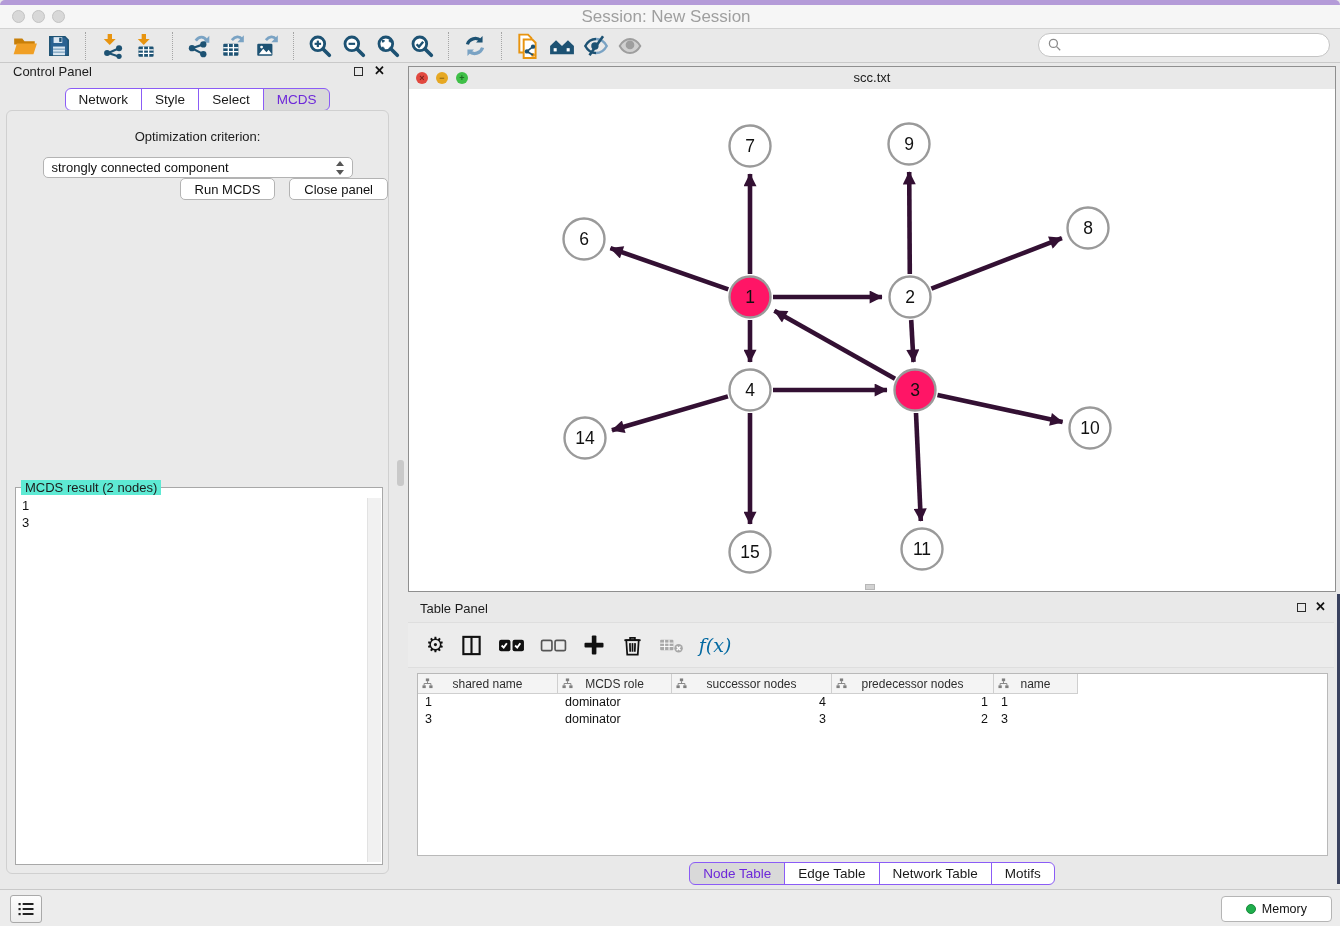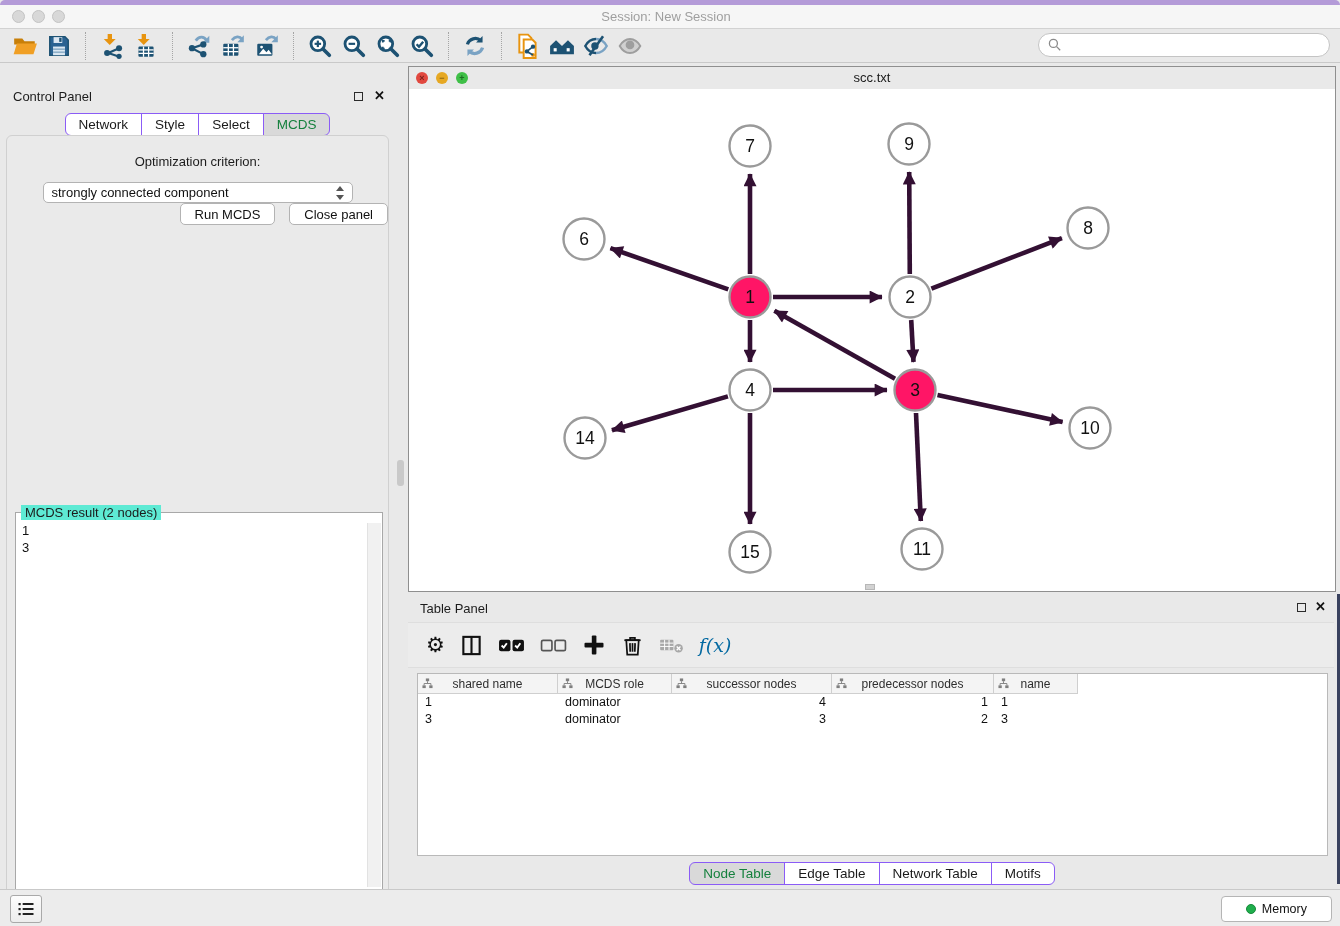--- a/index.html
+++ b/index.html
@@ -5,37 +5,37 @@
   html,body{margin:0;padding:0;}
   body{
     width:1340px;height:926px;position:relative;overflow:hidden;
     background:#e9e9e9;font-family:"Liberation Sans",sans-serif;
     -webkit-font-smoothing:antialiased;
   }
   
   .top-edge{position:absolute;left:0;top:0;right:0;height:5px;background:#b49bd8;border-radius:8px 8px 0 0;}
   .titlebar{position:absolute;left:0;top:5px;right:0;height:23px;background:#f6f6f6;border-bottom:1px solid #d2d2d2;}
   .tl-dot{position:absolute;top:5px;width:13px;height:13px;border-radius:50%;background:#d8d8d8;border:1px solid #c3c3c3;box-sizing:border-box;}
-  .win-title{position:absolute;left:0;right:8px;top:0;height:23px;line-height:23px;text-align:center;color:#9f9f9f;font-size:13px;}
+  .win-title{position:absolute;left:0;right:8px;top:0;height:23px;line-height:23px;text-align:center;color:#9f9f9f;font-size:17px;}
   
   .toolbar{position:absolute;left:0;top:29px;right:0;height:34px;border-bottom:1px solid #c9c9c9;display:flex;align-items:center;padding-left:8px;box-sizing:border-box;}
   .tbtn{width:34px;height:30px;display:flex;align-items:center;justify-content:center;cursor:default;flex:0 0 auto;}
   .tsep{height:28px;border-left:1px dotted #a5a5a5;margin:0 9px;flex:0 0 auto;}
   .searchbox{position:absolute;right:10px;top:33px;width:292px;height:24px;background:#fff;border:1px solid #c4c4c4;border-radius:12px;box-sizing:border-box;display:flex;align-items:center;padding-left:8px;gap:5px;}
   .searchbox input{border:none;outline:none;background:transparent;font-size:12px;width:240px;font-family:"Liberation Sans",sans-serif;}
   
   .panel-title{font-size:13px;color:#1c1c1c;}
   .float-icon{width:9px;height:9px;border:1.5px solid #2b2b2b;display:inline-block;box-sizing:border-box;}
   .close-icon{font-size:13px;font-weight:700;color:#111;line-height:10px;}
   .tab{padding:3px 13px;font-size:13.5px;background:#fff;border:1px solid #8b5cf6;margin-left:-1px;color:#1a1a1a;white-space:nowrap;}
   .tab:first-child{border-radius:6px 0 0 6px;margin-left:0;}
   .tab:last-child{border-radius:0 6px 6px 0;}
-  .tab.sel{background:#d9d9d9;color:#15803d;}
-  
-  #control-panel{position:absolute;left:0;top:83px;width:395px;height:822px;}
+  .tab.sel{background:#d9d9d9;color:#6d28d9;}
+  
+  #control-panel{position:absolute;left:0;top:58px;width:395px;height:822px;}
   #cp-header{position:relative;height:28px;}
   #cp-title{position:absolute;left:13px;top:6px;}
   #cp-float{position:absolute;right:32px;top:9px;}
   #cp-close{position:absolute;right:10px;top:8px;}
   #cp-tabs{position:absolute;left:0;right:0;top:30px;display:flex;justify-content:center;}
   #cp-frame{position:absolute;left:6px;right:6px;top:52px;bottom:6px;border:1px solid #d0d0d0;border-radius:6px;background:#eaeaea;}
   #opt-label{margin-top:18px;text-align:center;font-size:13px;color:#1c1c1c;}
   #opt-dropdown{position:relative;margin:13px auto 0;width:310px;height:21px;background:#fff;border:1px solid #b3b3b3;border-radius:5px;box-sizing:border-box;font-size:13px;line-height:20px;padding-left:8px;color:#111;}
   .stepper{position:absolute;right:7px;top:3px;width:9px;height:14px;}
   .stepper:before,.stepper:after{content:"";position:absolute;left:0;border-left:4.5px solid transparent;border-right:4.5px solid transparent;}

